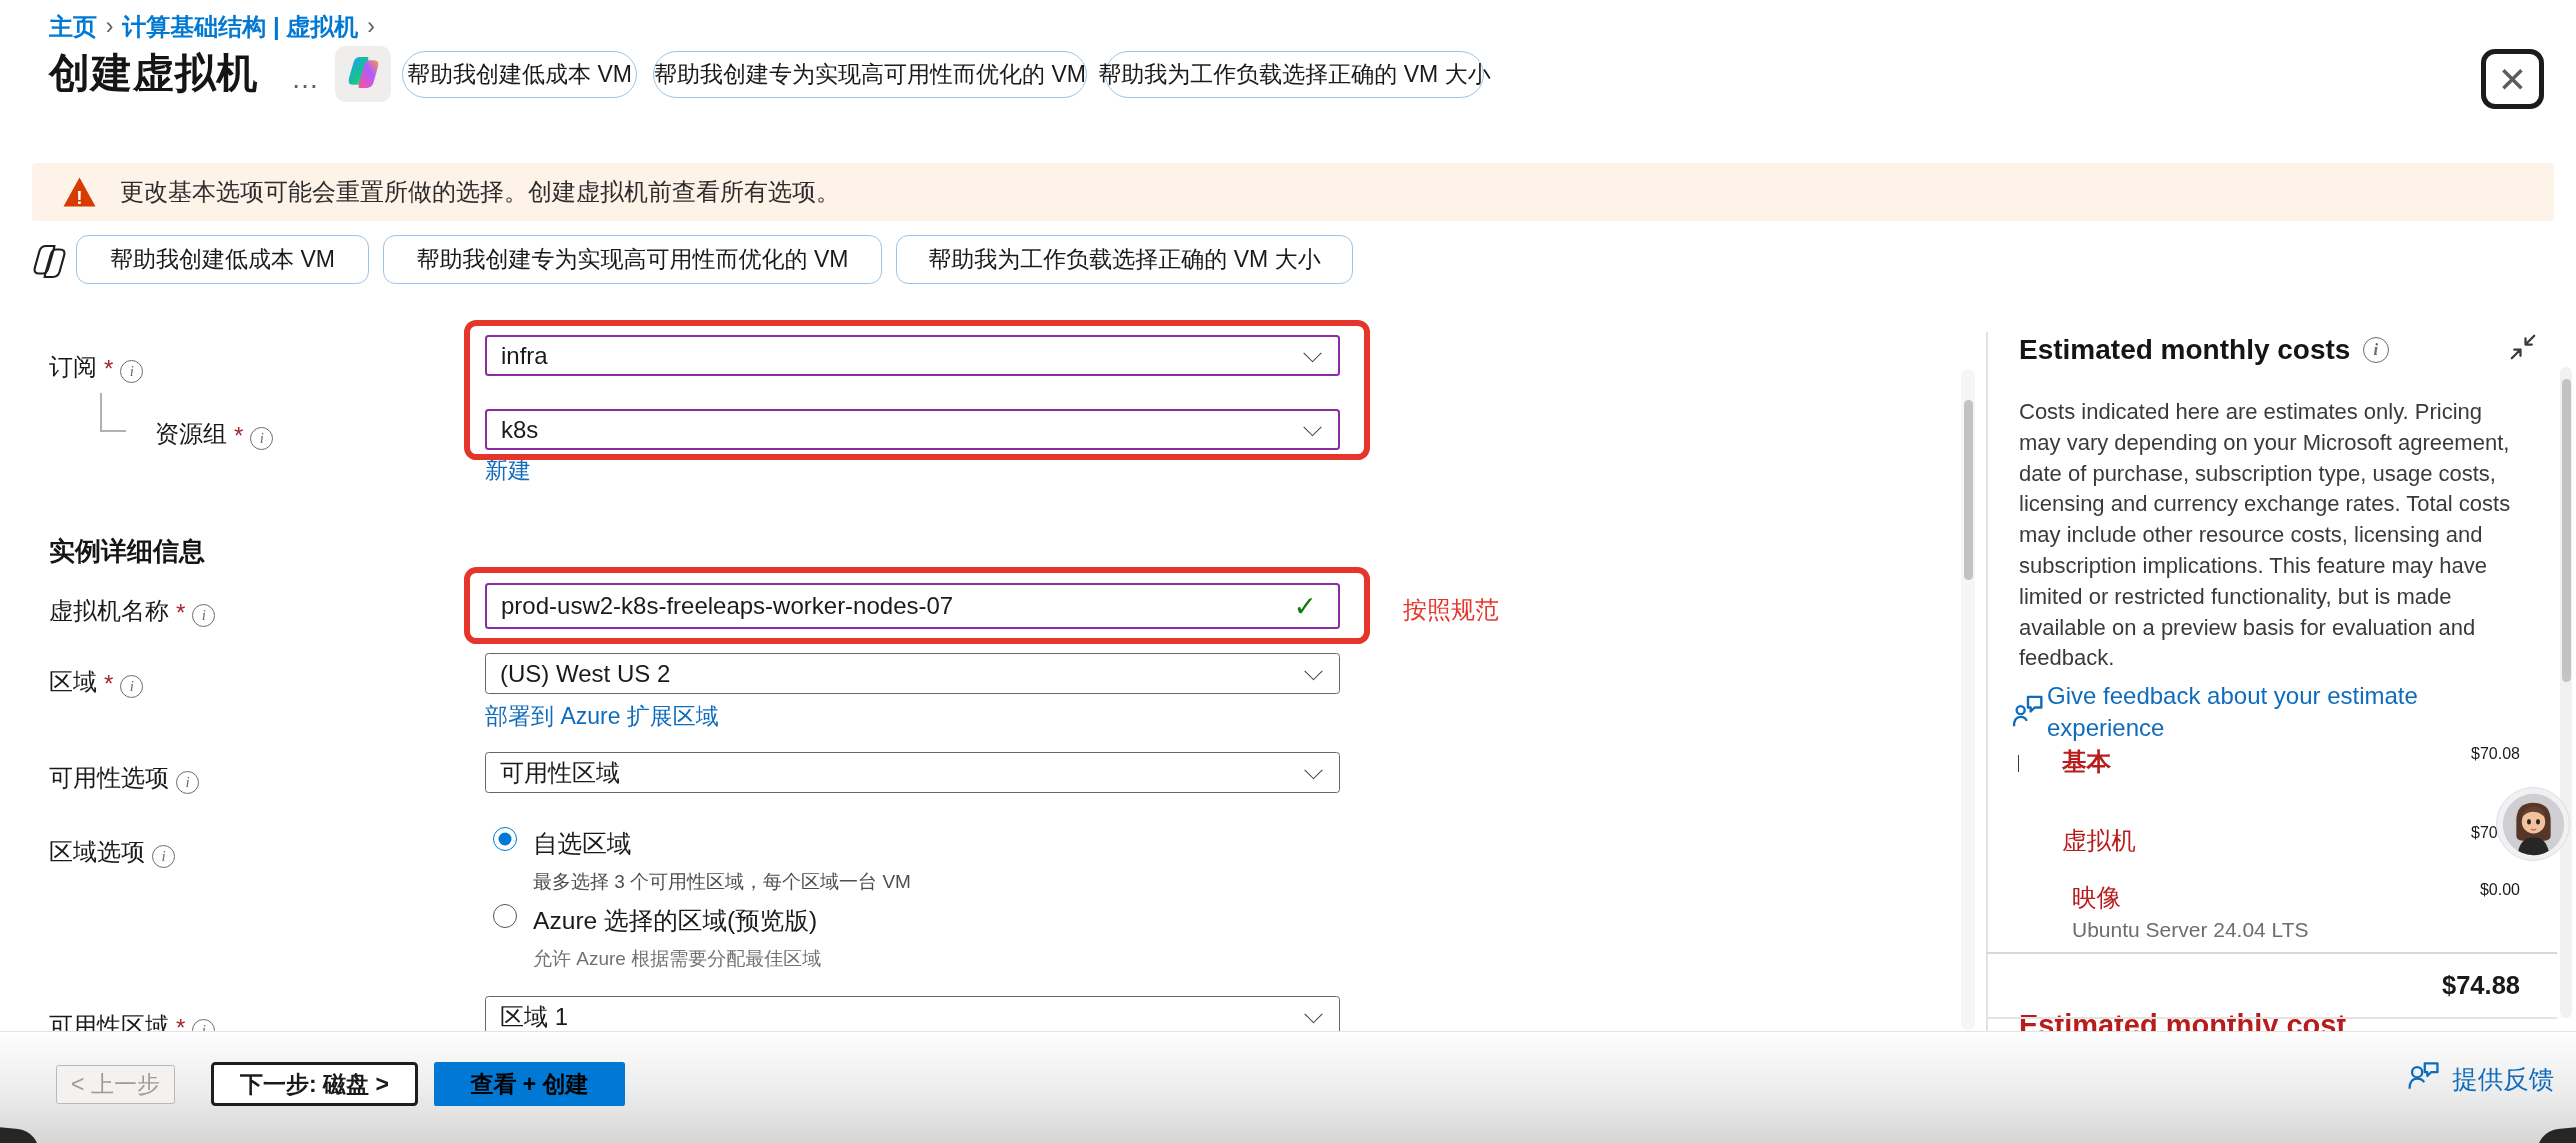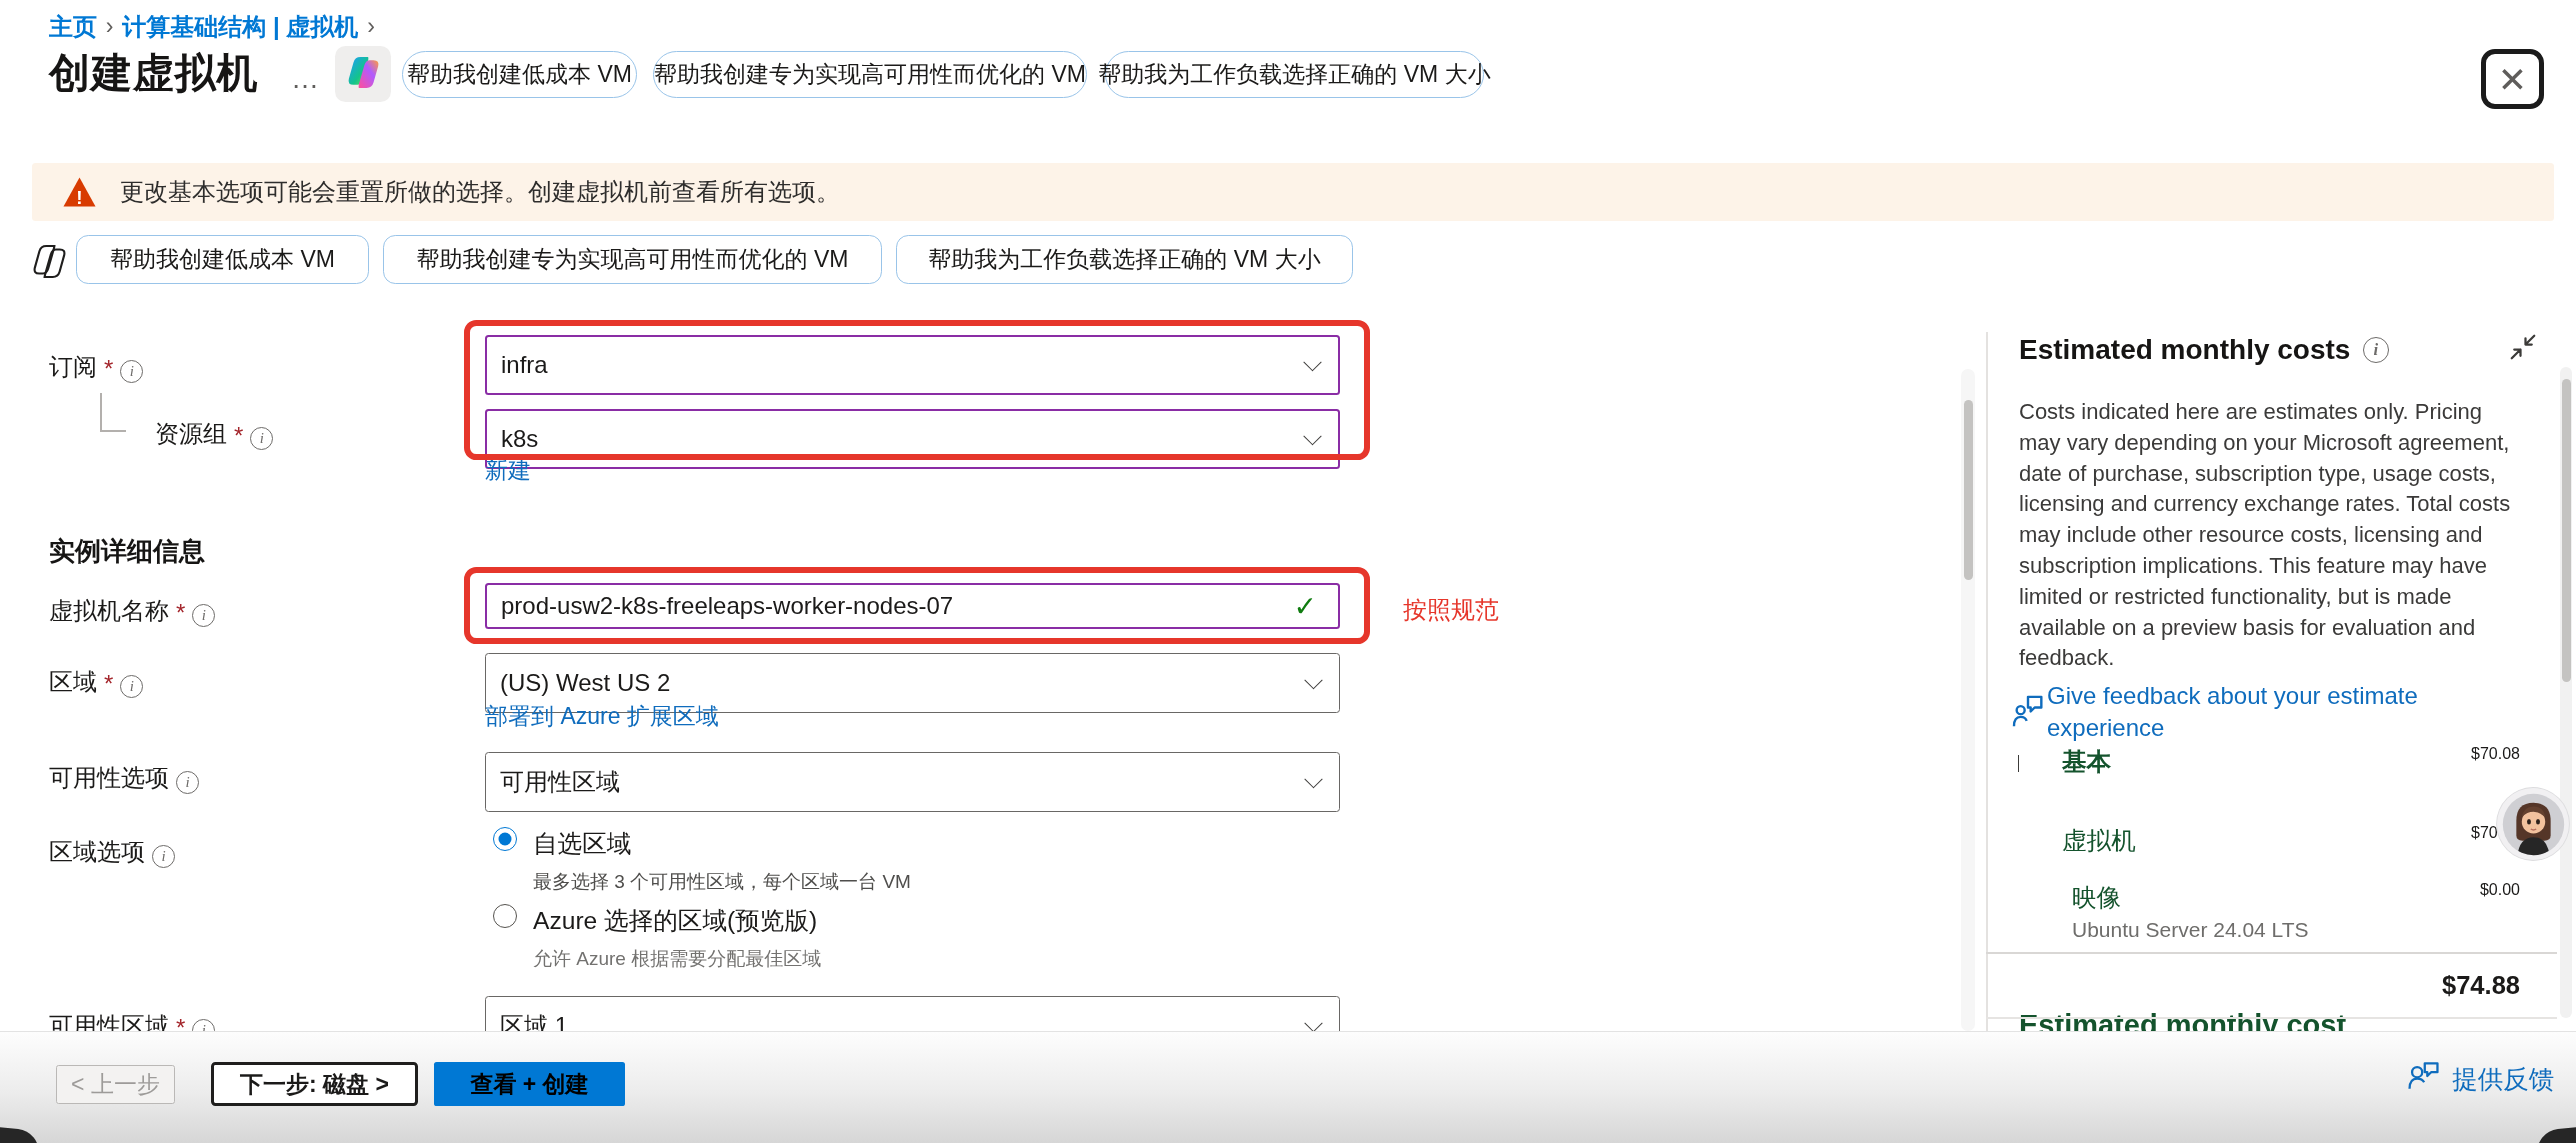--- a/index.html
+++ b/index.html
@@ -25,21 +25,21 @@
 
   .banner { background:#fdf3e8; border-radius:3.5px; display:flex; align-items:center; }
   .warn-tri { width:35px; height:32px; position:relative; flex:0 0 auto; margin:0 23px 0 30px; }
   .banner-text { font-size:24px; color:#2e2d2c; }
 
   
   .lbl { font-size:24px; color:#1b1a19; display:flex; align-items:flex-end; gap:7px; }
   .req { color:#a4262c; font-size:24px; }
   .info-i { display:inline-flex; width:23px; height:23px; border:1.8px solid #6d6b69; border-radius:50%; color:#6d6b69; font-size:15px; align-items:center; justify-content:center; font-style:italic; font-family:"Liberation Serif",serif; flex:0 0 auto; }
 
-  .dd { position:absolute; left:485px; width:855px; height:60px; background:#fff; border:1.8px solid #696765; border-radius:3.5px; display:flex; align-items:center; padding:0 47px 0 14px; font-size:24px; color:#1b1a19; cursor:pointer; }
+  .dd { position:absolute; left:485px; width:855px; height:41px; background:#fff; border:1.8px solid #696765; border-radius:3.5px; display:flex; align-items:center; padding:0 47px 0 14px; font-size:24px; color:#1b1a19; cursor:pointer; }
   .dd.hl { border:2.6px solid #8a2da5; }
   .chev { position:absolute; right:19.3px; top:50%; width:13px; height:13px; border-right:1.8px solid #3c3b39; border-bottom:1.8px solid #3c3b39; transform:translateY(-72%) rotate(45deg); }
 
   .tree-v { position:absolute; left:100px; top:393px; width:1.8px; height:39px; background:#b3b0ad; }
   .tree-h { position:absolute; left:100px; top:430px; width:26px; height:1.8px; background:#b3b0ad; }
 
   .link { color:#0f6cbd; font-size:23px; cursor:pointer; text-decoration:none; }
 
   .sec-head { font-size:26px; font-weight:700; color:#161514; }
 
@@ -58,21 +58,21 @@
   
   .sb-track { position:absolute; background:#f6f6f6; border-radius:7px; }
   .sb-thumb { position:absolute; background:#c4c3c1; border-radius:7px; cursor:pointer; }
 
   .panel-divider-v { position:absolute; left:1986px; top:332px; width:1.8px; height:699px; background:#e4e2e0; }
 
   
   .panel-title { font-size:28px; font-weight:700; color:#161514; display:flex; align-items:center; gap:12.3px; }
   .panel-para { font-size:22px; line-height:1.40; color:#3b3a39; }
   .panel-link { font-size:24px; color:#0f6cbd; line-height:1.35; cursor:pointer; }
-  .row-label { font-size:24.6px; color:#14532d; }
+  .row-label { font-size:24.6px; color:#b91c1c; }
   .row-price { font-size:16px; color:#1b1a19; }
   .bold { font-weight:700; }
   .sub-gray { font-size:21px; color:#6e6d6b; }
   .hr { position:absolute; left:1986px; width:571px; background:#d9d7d5; height:1.8px; }
   .chev-down { width:15px; height:15px; border-right:1.8px solid #3c3b39; border-bottom:1.8px solid #3c3b39; transform:rotate(45deg); margin-top:-6.1px; cursor:pointer; }
 
   .avatar { position:absolute; left:2497px; top:788px; width:72px; height:72px; border-radius:50%; background:#f1f0f2; display:flex; align-items:center; justify-content:center; z-index:30; cursor:pointer; box-shadow:0 0 0 0.9px #dcdcde; }
 
   
   .footer { position:absolute; left:0; top:1031px; width:2576px; height:112px; background:linear-gradient(180deg,#fdfdfd 0%,#ececec 55%,#d6d6d6 100%); border-top:0.9px solid #e3e3e3; z-index:20; }

